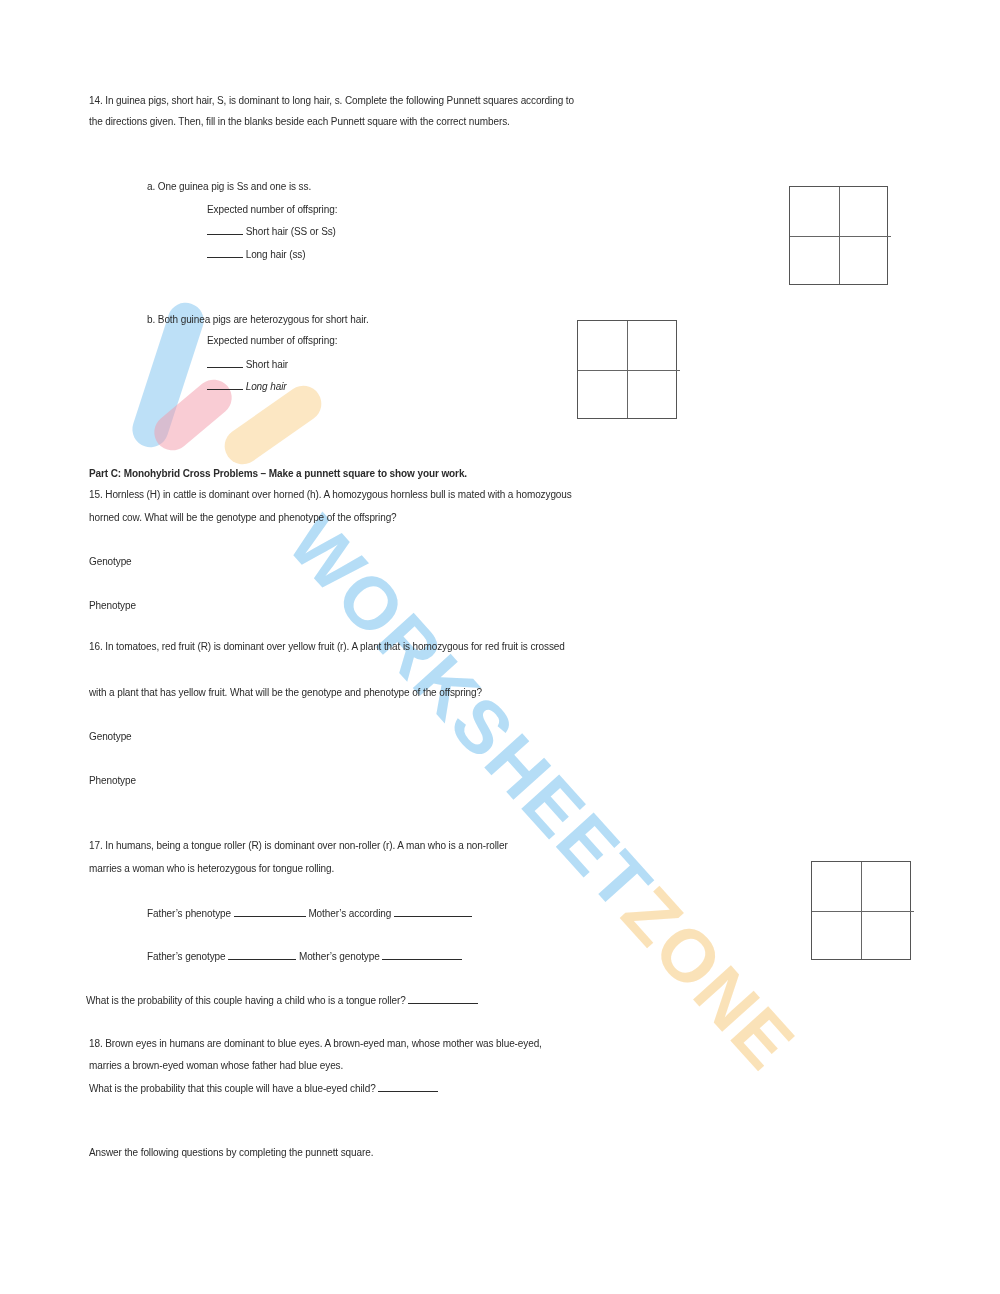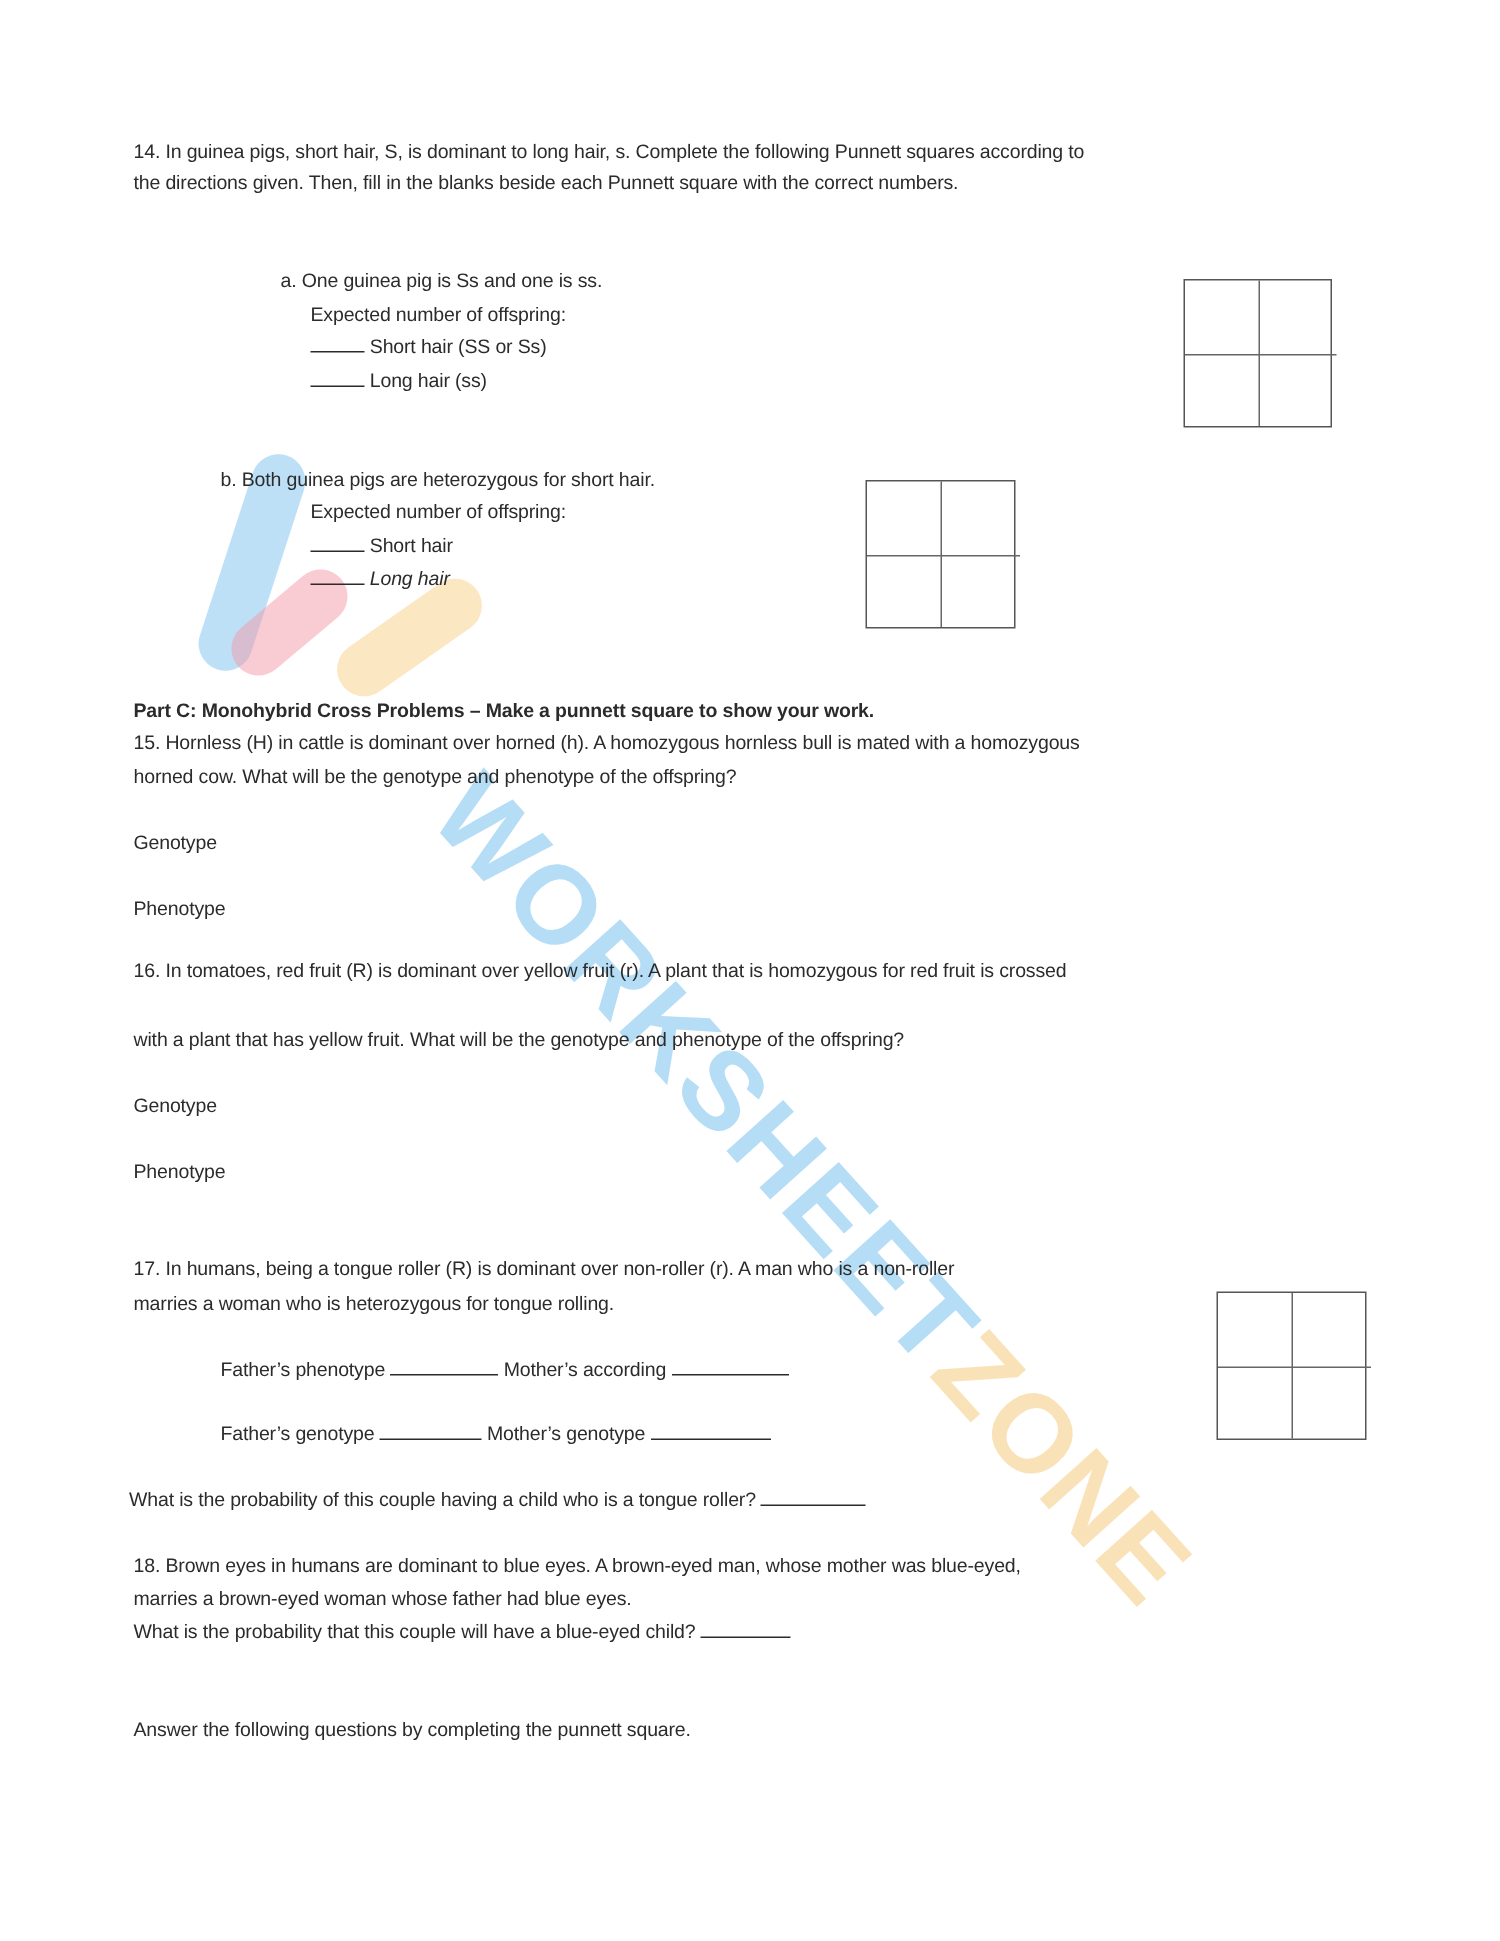--- a/index.html
+++ b/index.html
@@ -1,19 +1,19 @@
 <!DOCTYPE html>
 <html><head>
 <meta charset="utf-8">
 <style>
   html, body { margin: 0; padding: 0; background: #ffffff; }
   body { width: 1000px; height: 1294px; position: relative; overflow: hidden;
          font-family: "Liberation Sans", sans-serif; color: #2b2b2b; }
   .page { position: absolute; left: 0; top: 0; width: 1000px; height: 1294px; }
-  .t { position: absolute; font-size: 13px; line-height: 21px; white-space: nowrap; letter-spacing: -0.1px; }
+  .t { position: absolute; font-size: 10px; line-height: 21px; white-space: nowrap; letter-spacing: -0.1px; }
   .b { font-weight: bold; }
   .blank { display: inline-block; border-bottom: 1px solid #2b2b2b; height: 14px; vertical-align: baseline; }
   .ps { position: absolute; border: 1.5px solid #555; box-sizing: border-box; }
   .ps .vl { position: absolute; top: 0; bottom: 0; left: 50%; border-left: 1.5px solid #666; }
   .ps .hl { position: absolute; left: 0; right: -4px; top: 50%; border-top: 1.5px solid #666; }
   .wm { position: absolute; pointer-events: none; }
   .wm-text { position: absolute; left: 335px; top: 500px; transform-origin: 0 0; transform: rotate(48deg);
              font-family: "Liberation Sans", sans-serif; font-weight: bold; font-size: 74px; letter-spacing: 2px;
              white-space: nowrap; opacity: 0.45; }
   .wm-blue { color: #5cb5ec; }
@@ -30,21 +30,21 @@
     <div class="logo-bar" style="left:175px;top:370px;width:36px;height:90px;background:#f49aaa;transform:rotate(50deg);"></div>
     <div class="logo-bar" style="left:255px;top:370px;width:36px;height:110px;background:#f9cf88;transform:rotate(55deg);"></div>
     <div class="wm-text">
       <span class="wm-blue">WORKSHEET</span><span class="wm-orange">ZONE</span>
     </div>
   </div>
 
   <div class="t" style="left:89px;top:90px;">14. In guinea pigs, short hair, S, is dominant to long hair, s. Complete the following Punnett squares according to</div>
   <div class="t" style="left:89px;top:111px;text-align:center;">the directions given. Then, fill in the blanks beside each Punnett square with the correct numbers.</div>
 
-  <div class="t" style="left:147px;top:176px;margin-left:40px;">a. One guinea pig is Ss and one is ss.</div>
+  <div class="t" style="left:147px;top:176px;">a. One guinea pig is Ss and one is ss.</div>
   <div class="t" style="left:207px;top:199px;">Expected number of offspring:</div>
   <div class="t" style="left:207px;top:220px;">
     <span class="blank" style="width:36px;"></span>
     <span>Short hair (SS or Ss)</span>
   </div>
   <div class="t" style="left:207px;top:243px;">
     <span class="blank" style="width:36px;"></span>
     <span>Long hair (ss)</span>
   </div>
   <div class="ps" style="left:789px;top:186px;width:99px;height:99px;">

